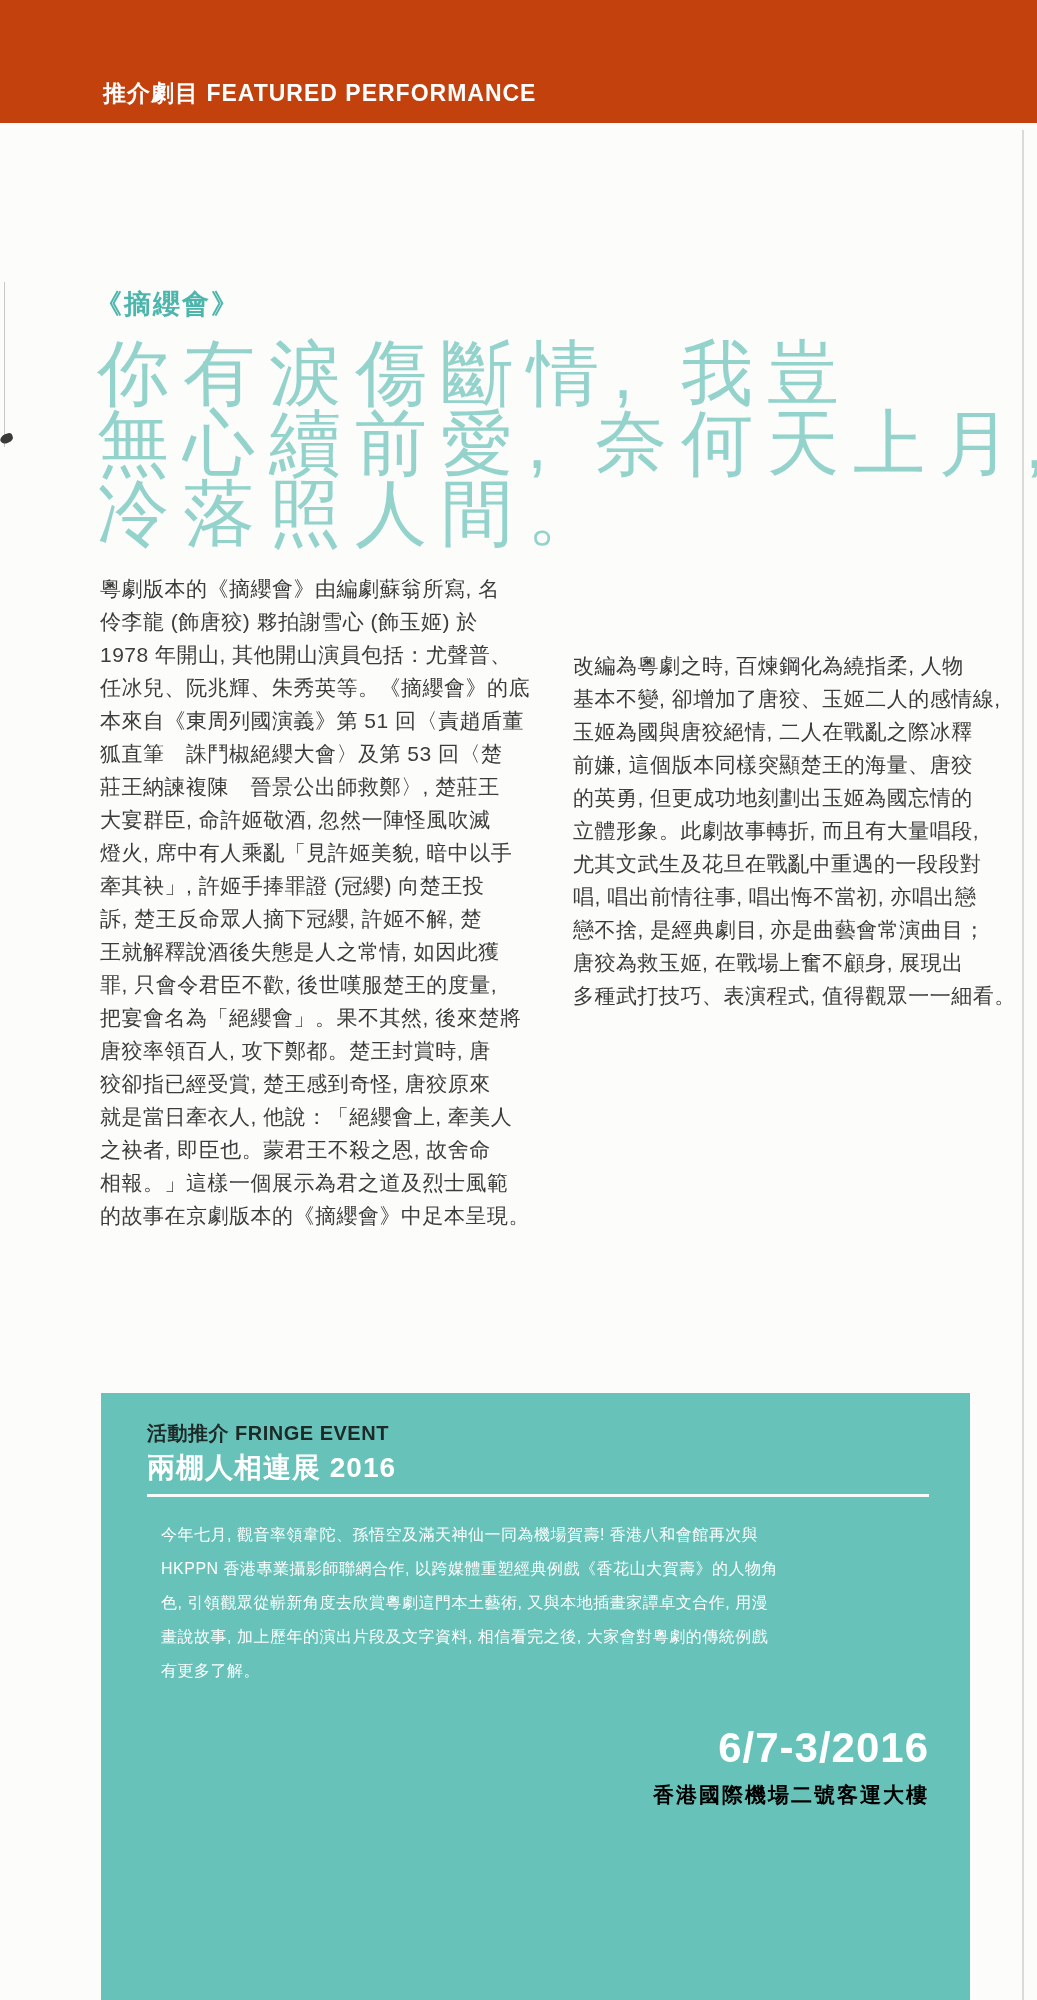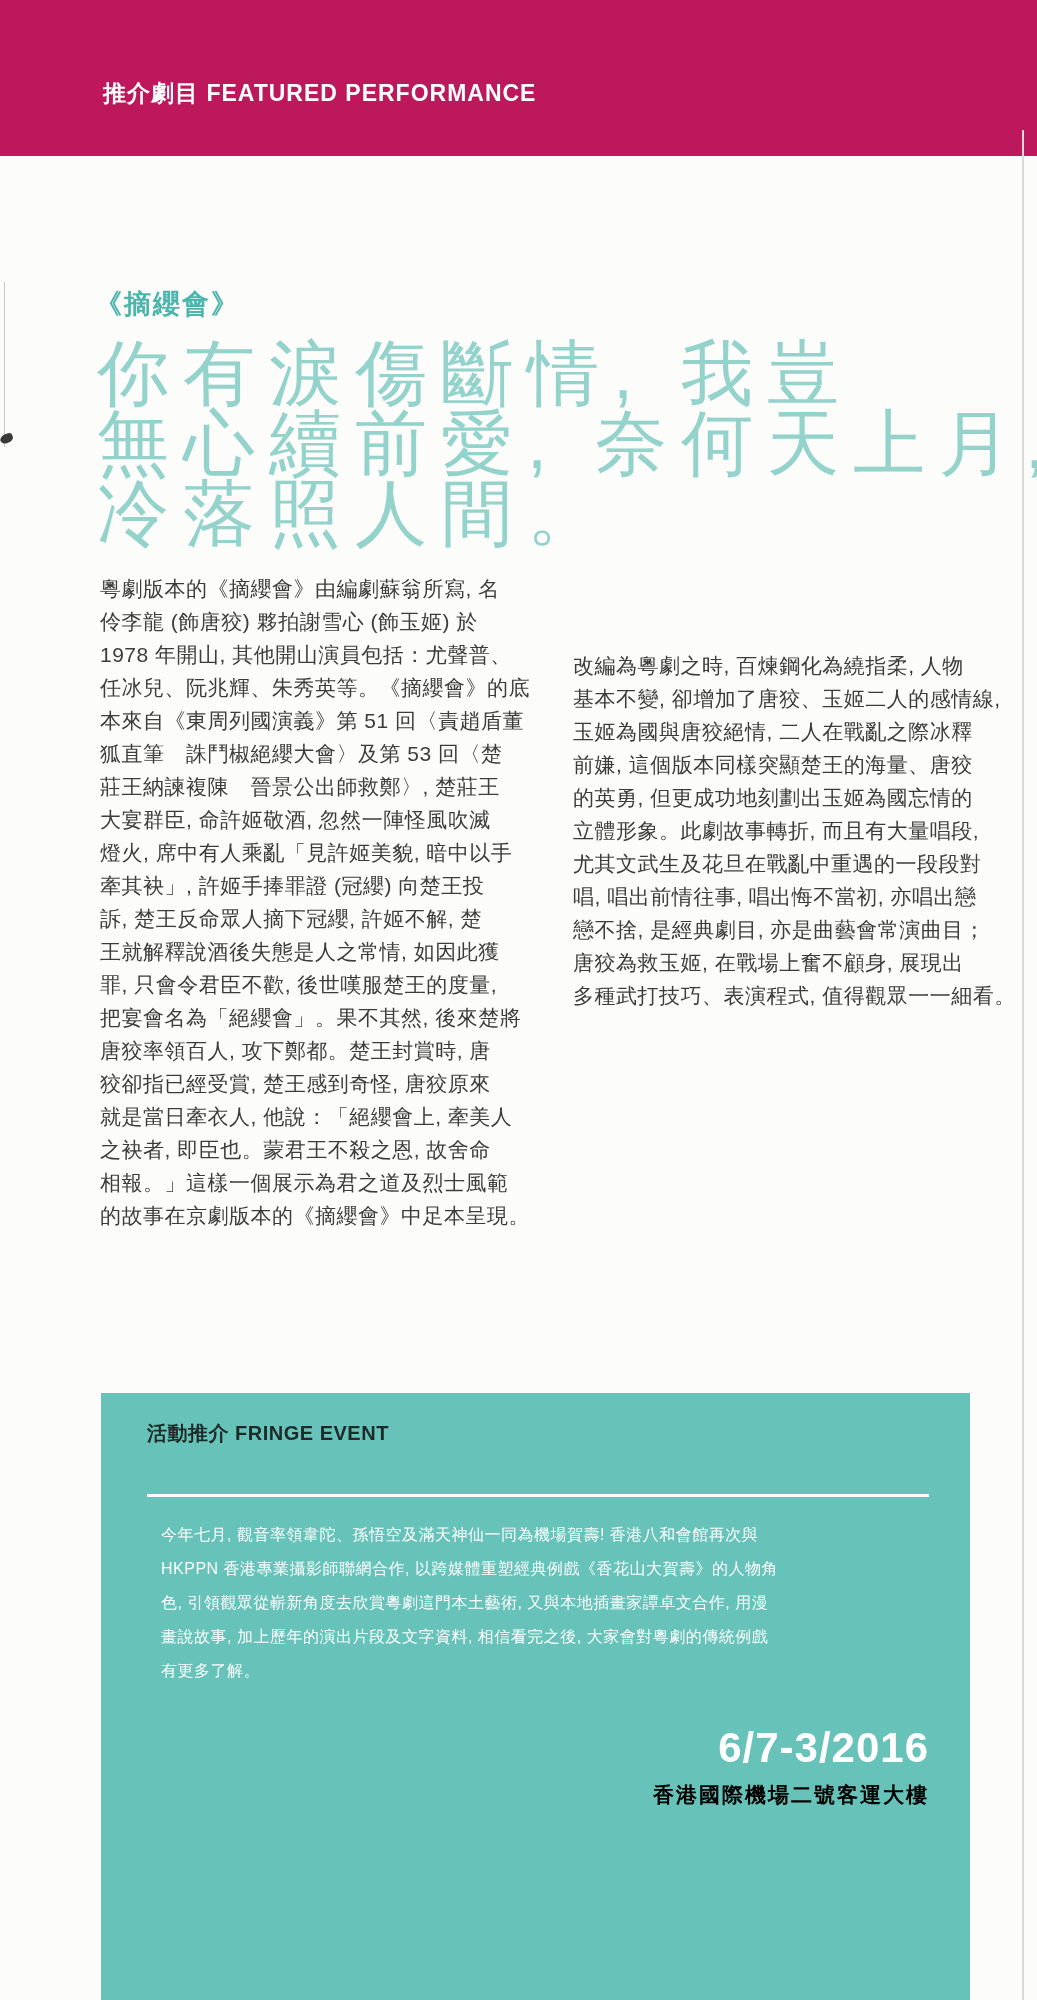--- a/index.html
+++ b/index.html
@@ -4,22 +4,22 @@
 <style>
   html,body{margin:0;padding:0;}
   body{
     width:1037px;height:2000px;position:relative;overflow:hidden;
     background:#fcfcfa;
     font-family:"Liberation Sans","DejaVu Sans",sans-serif;
   }
   .page{position:absolute;inset:0;}
   
   .banner{
-    position:absolute;left:0;top:0;width:1037px;height:156px;
-    background:#be185d;
+    position:absolute;left:0;top:0;width:1037px;height:123px;
+    background:#c2410c;
   }
   .banner-text{
     position:absolute;left:103px;top:78px;
     color:#fdfefd;font-size:23px;font-weight:bold;letter-spacing:1px;
     white-space:pre;
   }
   
   .show-title{
     position:absolute;left:95px;top:286px;margin:0;
     color:#4cb6ad;font-size:27px;font-weight:bold;letter-spacing:2px;
@@ -137,20 +137,21 @@
 尤其文武生及花旦在戰亂中重遇的一段段對
 唱, 唱出前情往事, 唱出悔不當初, 亦唱出戀
 戀不捨, 是經典劇目, 亦是曲藝會常演曲目；
 唐狡為救玉姬, 在戰場上奮不顧身, 展現出
 多種武打技巧、表演程式, 值得觀眾一一細看。</p>
   </div>
 
 
   <section class="fringe-box">
     <div class="fringe-kicker">活動推介 FRINGE EVENT</div>
+    <div class="fringe-title">兩棚人相連展 2016</div>
     <div class="fringe-rule"></div>
     <div class="fringe-body">今年七月, 觀音率領韋陀、孫悟空及滿天神仙一同為機場賀壽! 香港八和會館再次與
 HKPPN 香港專業攝影師聯網合作, 以跨媒體重塑經典例戲《香花山大賀壽》的人物角
 色, 引領觀眾從嶄新角度去欣賞粵劇這門本土藝術, 又與本地插畫家譚卓文合作, 用漫
 畫說故事, 加上歷年的演出片段及文字資料, 相信看完之後, 大家會對粵劇的傳統例戲
 有更多了解。</div>
     <div class="fringe-dates">6/7-3/2016</div>
     <div class="fringe-venue">香港國際機場二號客運大樓</div>
   </section>
 

